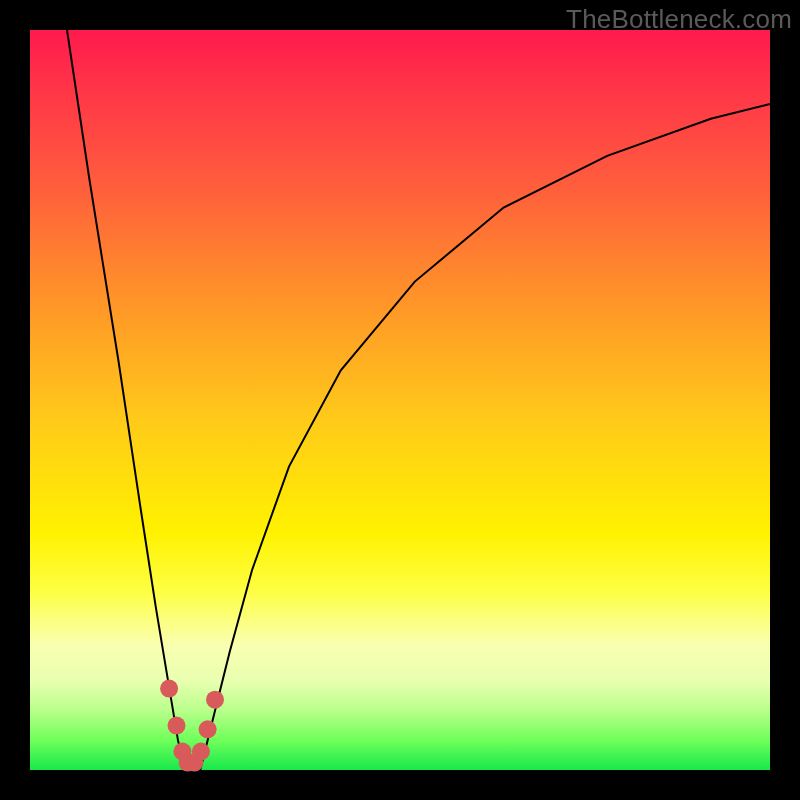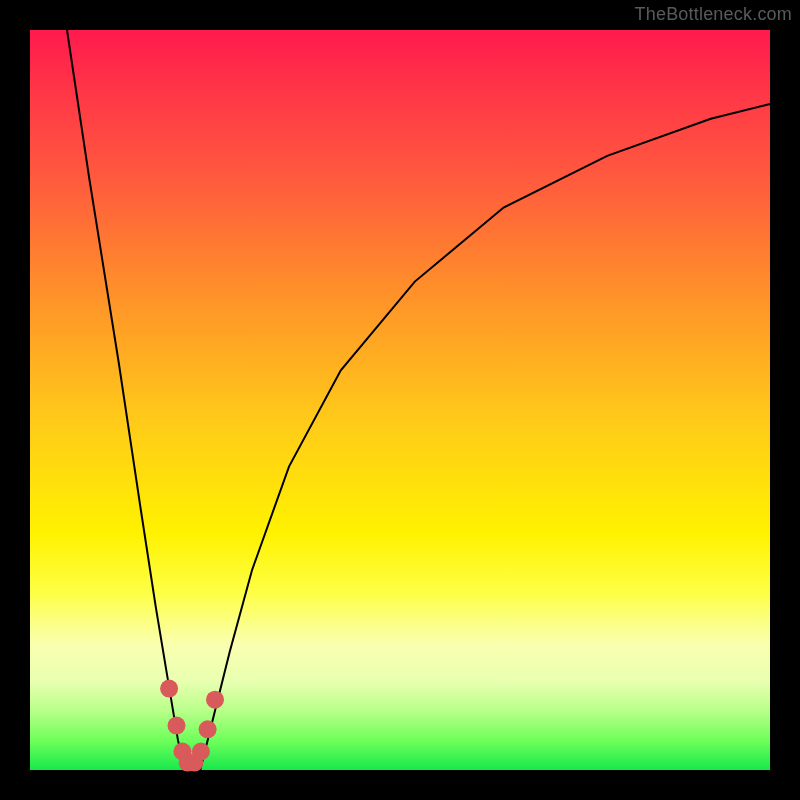--- a/index.html
+++ b/index.html
@@ -31,21 +31,21 @@
       #b8ff8a 92%,
       #6fff5a 96%,
       #17e84c 100%
     );
   }
   .watermark {
     position: absolute;
     top: 4px;
     right: 8px;
     color: #5a5a5a;
-    font-size: 18px;
+    font-size: 26px;
     font-weight: 500;
     letter-spacing: 0.2px;
     user-select: none;
   }
   svg.curve {
     position: absolute;
     left: 0;
     top: 0;
     width: 740px;
     height: 740px;

